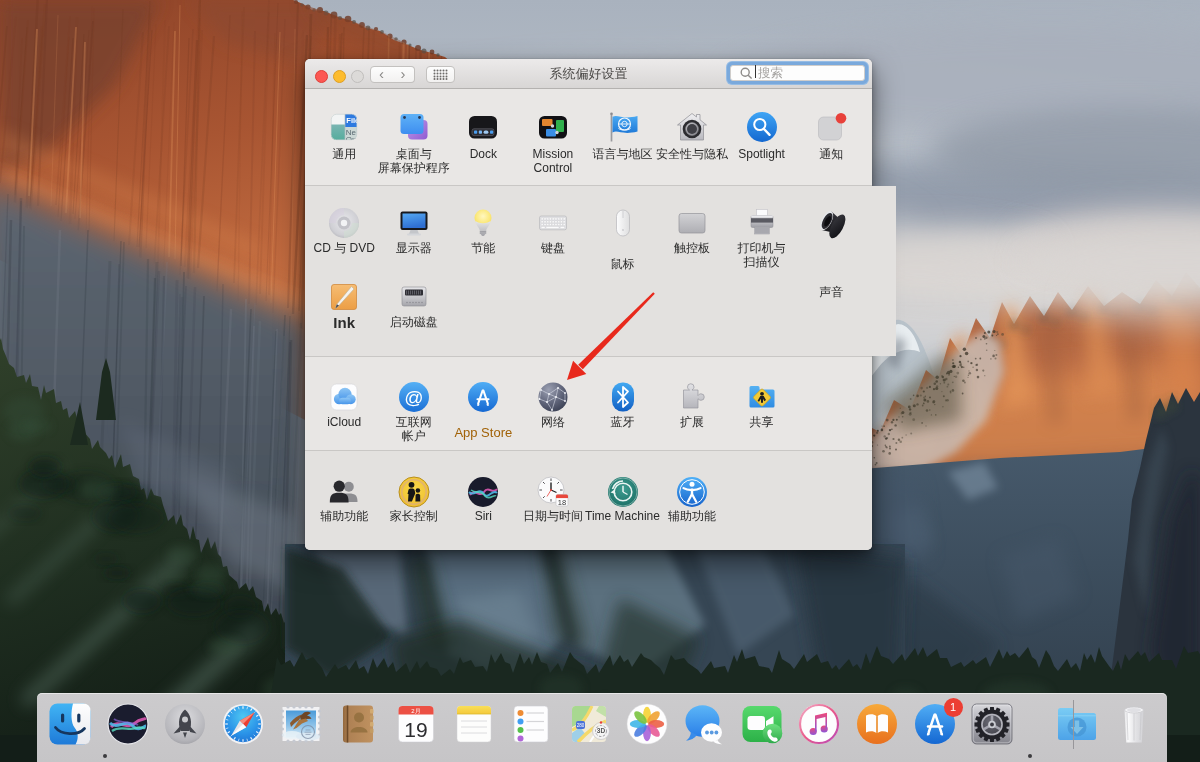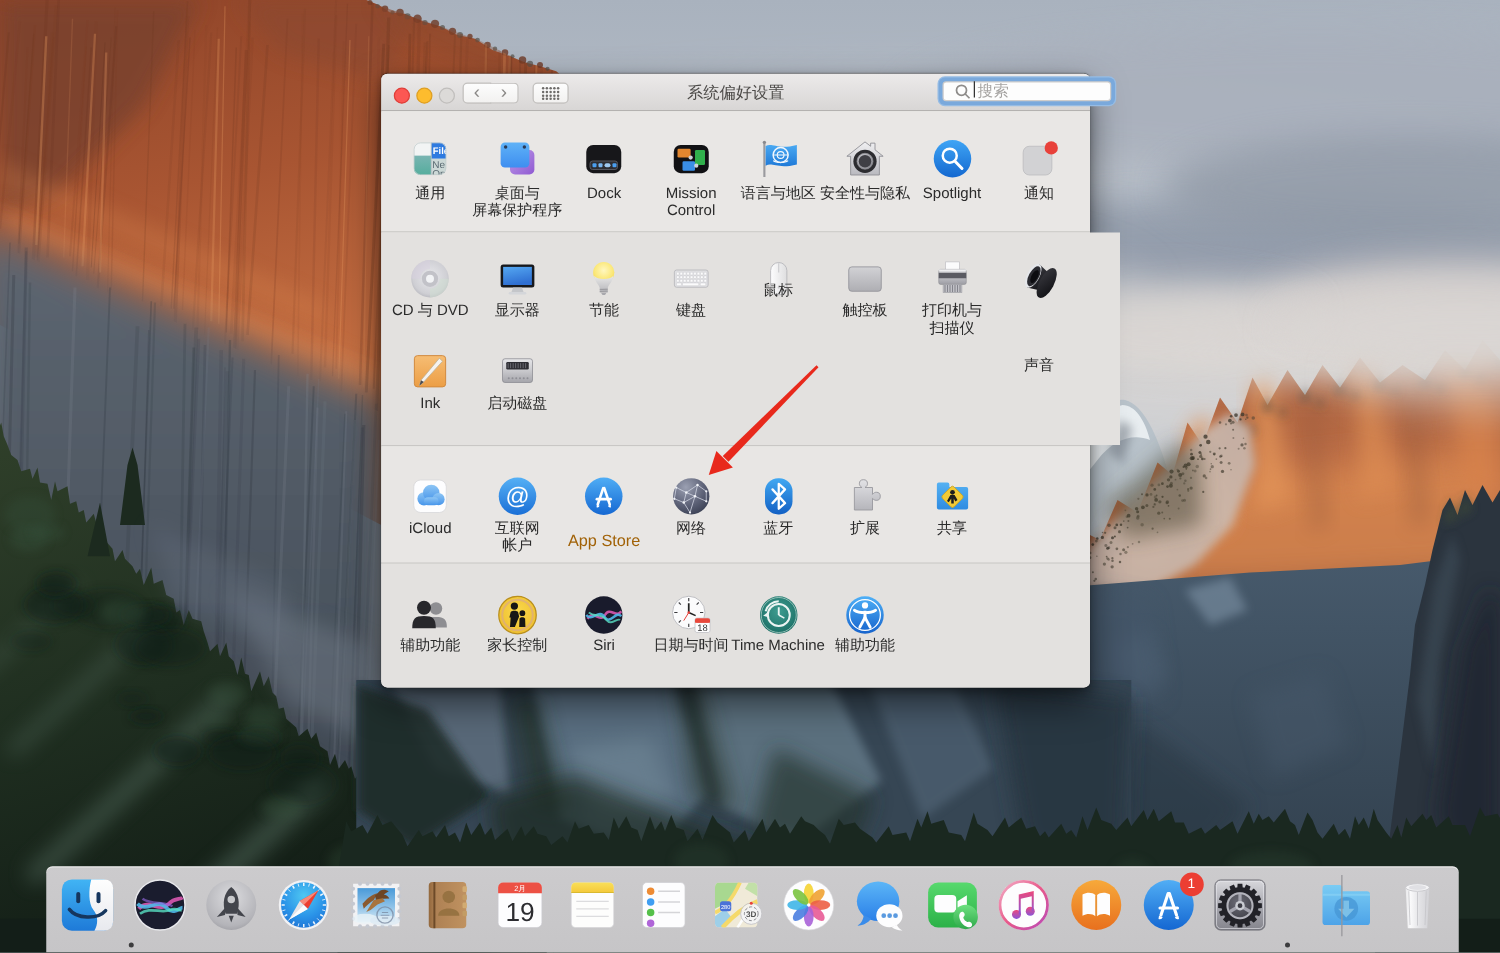--- a/index.html
+++ b/index.html
@@ -20,21 +20,21 @@
 #tl-g{left:45.5px;}
 .navbtn{position:absolute;top:7px;height:17px;background:linear-gradient(#fdfdfd,#f2f1f0);
 border:1px solid #c3c1bf;box-sizing:border-box;color:#8a8886;
 text-align:center;line-height:14px;font-size:15px;}
 #nav-back{left:65px;width:23px;border-radius:4px 0 0 4px;}
 #nav-fwd{left:87px;width:23px;border-radius:0 4px 4px 0;border-left:none;}
 #nav-grid{left:121px;width:29px;border-radius:4px;}
 #title{position:absolute;left:0;top:0;width:567px;height:30px;text-align:center;
 line-height:30px;font-size:13px;color:#4c4a48;}
 #search{position:absolute;left:422px;top:3px;width:141px;height:22px;border-radius:5px;
-background:#7aa9dc;box-shadow:0 0 0 1px #96bce4;margin-left:24px;}
+background:#7aa9dc;box-shadow:0 0 0 1px #96bce4;}
 #search .field{position:absolute;left:3px;top:3px;right:3px;bottom:3px;border-radius:3px;
 background:#fdfdfd;border:1px solid #cfcdcb;box-sizing:border-box;}
 #search .ph{position:absolute;left:31px;top:3px;font-size:12.5px;color:#a5a3a1;}
 #search .caret{position:absolute;left:28px;top:3px;width:1px;height:13px;background:#333;}
 
 .sep{position:absolute;left:0;width:567px;height:1px;background:#c9c7c5;}
 .grp{position:absolute;left:0;width:567px;}
 .cell{position:absolute;width:70px;text-align:center;}
 
 #dock{position:absolute;left:37px;top:693px;width:1130px;height:69px;
@@ -833,21 +833,21 @@
               <defs>
                 <linearGradient id="mog" x1="0" y1="0" x2="1" y2="0">
                   <stop offset="0" stop-color="#fdfdfe"></stop>
                   <stop offset="1" stop-color="#dededf"></stop>
                 </linearGradient>
               </defs>
 <rect x="10.5" y="4" width="13" height="26" rx="6.5" fill="url(#mog)" stroke="#b6b6ba" stroke-width="0.7"></rect>
 <line x1="17" y1="4.5" x2="17" y2="12" stroke="#c6c6ca" stroke-width="0.8"></line>
 <circle cx="17" cy="24" r="0.9" fill="#c9c9cd"></circle>
             </svg></div>
-          <div style="position:absolute;left:-25px;top:40px;width:120px;font-size:12px;line-height:13.5px;color:#2b2b2b;white-space:nowrap;text-align:center;">鼠标</div>
+          <div style="position:absolute;left:-25px;top:72px;width:120px;font-size:12px;line-height:13.5px;color:#2b2b2b;white-space:nowrap;text-align:center;">鼠标</div>
         </div>
         <div class="cell" style="left:352.0px;top:0;">
           <div style="position:absolute;left:18px;top:20px;width:34px;height:34px;"><svg width="34" height="34" viewBox="0 0 34 34">
               <defs>
                 <linearGradient id="tpg" x1="0" y1="0" x2="0" y2="1">
                   <stop offset="0" stop-color="#d2d2d5"></stop>
                   <stop offset="1" stop-color="#aeaeb3"></stop>
                 </linearGradient>
               </defs>
 <rect x="4" y="7.5" width="26" height="19.5" rx="2.5" fill="url(#tpg)" stroke="#94949a" stroke-width="0.7"></rect>
@@ -902,21 +902,21 @@
               <defs>
                 <linearGradient id="ikg" x1="0" y1="0" x2="0" y2="1">
                   <stop offset="0" stop-color="#f6bd74"></stop>
                   <stop offset="1" stop-color="#ec9e45"></stop>
                 </linearGradient>
               </defs>
 <rect x="4.5" y="4.5" width="25" height="25" rx="2.5" fill="url(#ikg)" stroke="#d28a3e" stroke-width="0.8"></rect>
 <path d="M24.5,6.5 L27,9 L12,25.5 L8.5,28.5 L9.8,24.2 Z" fill="#f5f2ee" stroke="#b9b097" stroke-width="0.6"></path>
 <path d="M8.5,28.5 L9.8,24.2 L12,25.5 Z" fill="#4a4a50"></path>
             </svg></div>
-          <div style="position:absolute;left:-25px;top:130px;width:120px;font-size:12px;line-height:13.5px;color:#2b2b2b;white-space:nowrap;text-align:center;">Ink</div>
+          <div style="position:absolute;left:-25px;top:130px;width:120px;font-size:15px;line-height:13.5px;color:#2b2b2b;white-space:nowrap;text-align:center;font-weight:bold;">Ink</div>
         </div>
         <div class="cell" style="left:73.8px;top:0;">
           <div style="position:absolute;left:18px;top:94px;width:34px;height:34px;"><svg width="34" height="34" viewBox="0 0 34 34">
               <defs>
                 <linearGradient id="sug" x1="0" y1="0" x2="0" y2="1">
                   <stop offset="0" stop-color="#e6e6e9"></stop>
                   <stop offset="0.5" stop-color="#c9c9cd"></stop>
                   <stop offset="1" stop-color="#a5a5ab"></stop>
                 </linearGradient>
               </defs>

